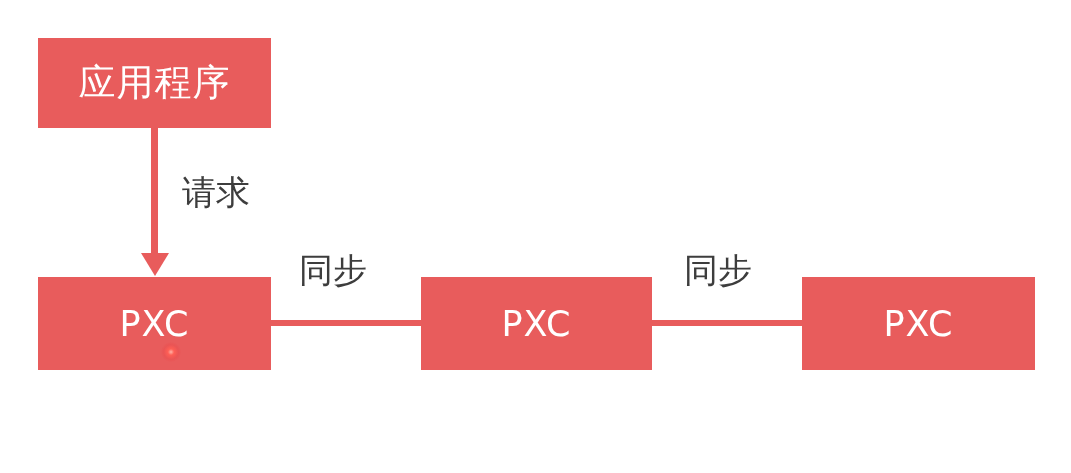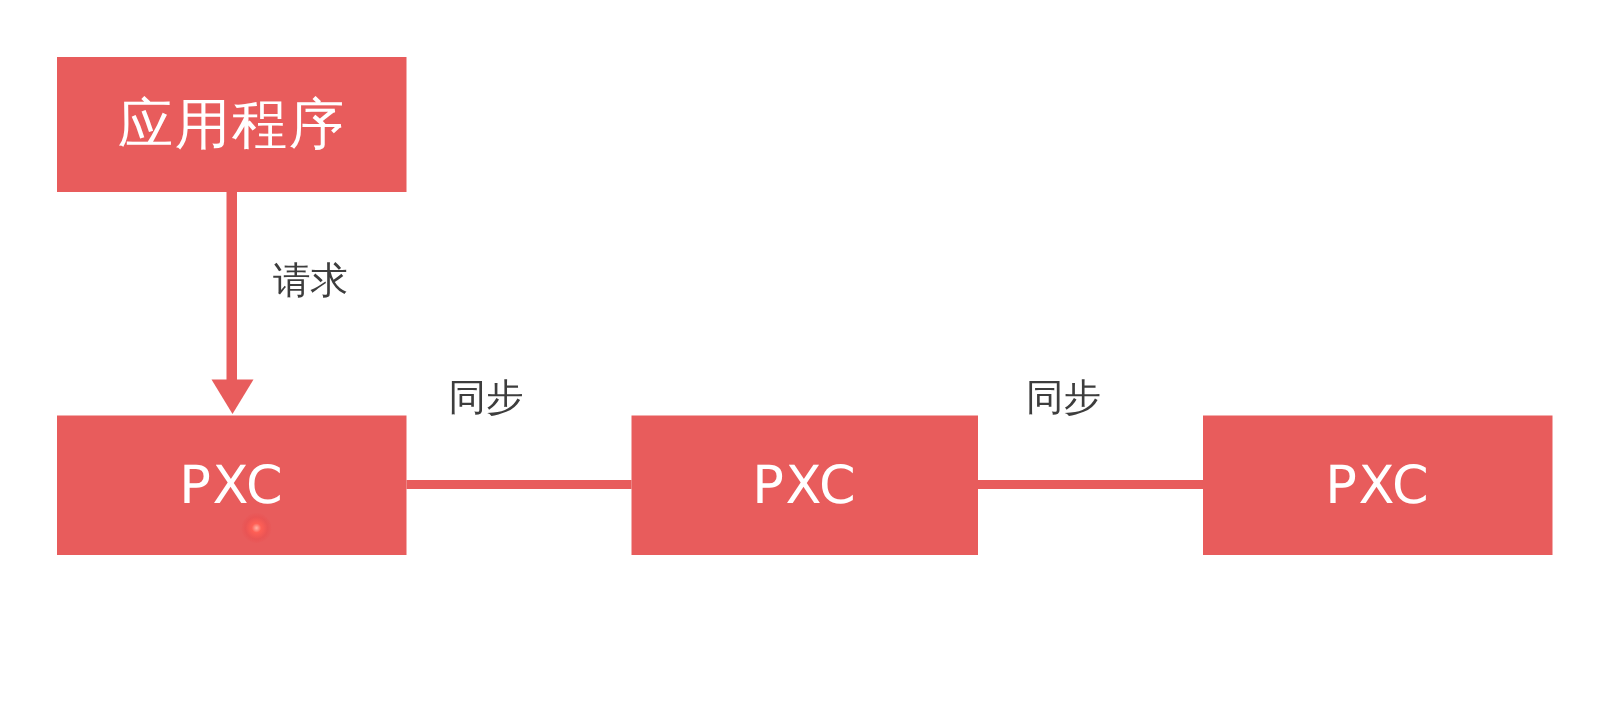--- a/index.html
+++ b/index.html
@@ -48,21 +48,21 @@
     position: absolute;
     top: 320px; height: 6px;
     background: var(--accent, #e85c5c);
   }
   .hline1 { left: 271px; width: 150px; }
   .hline2 { left: 652px; width: 150px; }
 
   .label {
     position: absolute;
     color: var(--text, #3d3d3d);
-    font-size: 25px;
+    font-size: 34px;
     white-space: nowrap;
   }
   .label-request  { left: 182px; top: 170px; }
   .label-sync1    { left: 299px; top: 248px; }
   .label-sync2    { left: 684px; top: 248px; }
   .label-highload { left: 80px;  top: 384px; }
 
   .cursor-dot {
     position: absolute;
     left: 161px; top: 342px;

